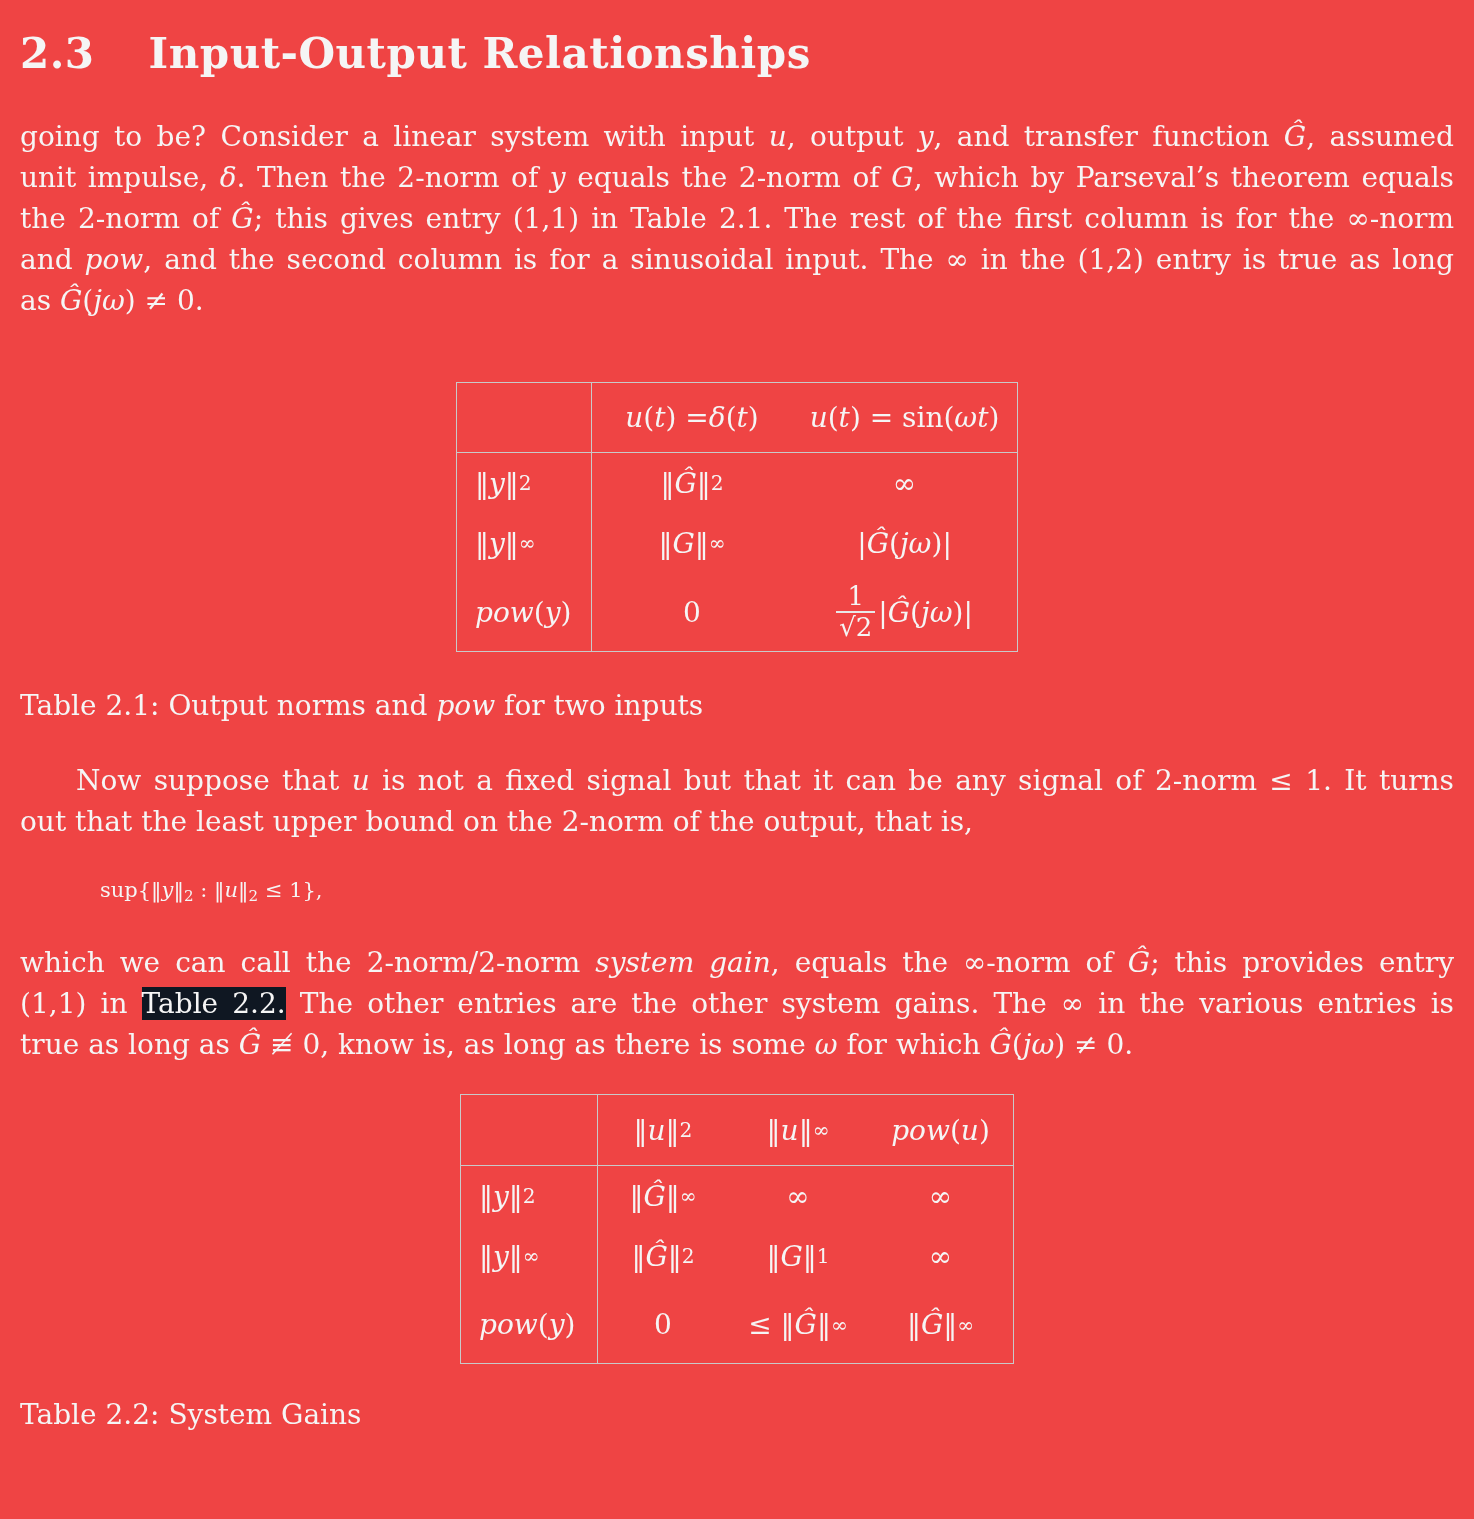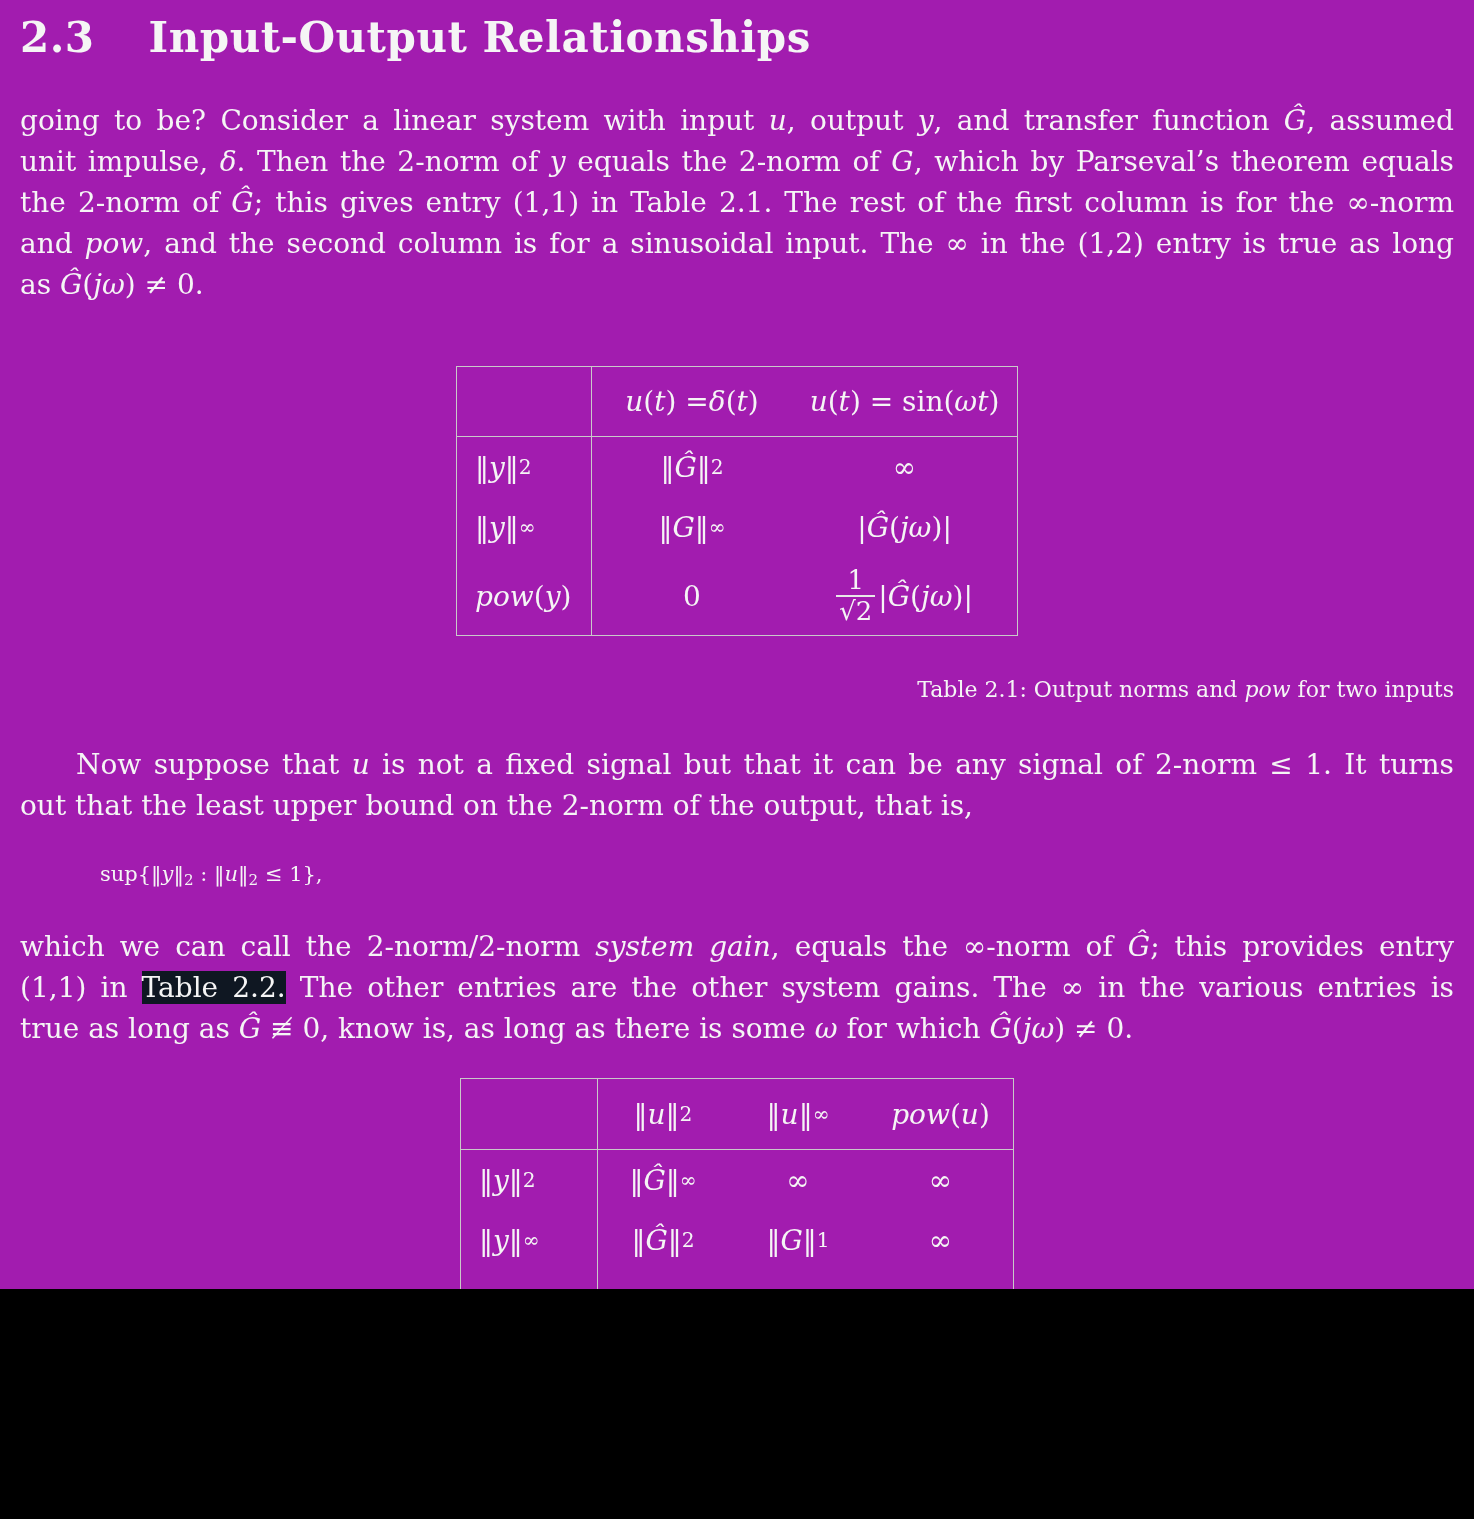--- a/index.html
+++ b/index.html
@@ -1,24 +1,24 @@
 <!DOCTYPE html>
 <html><head>
 <meta charset="utf-8">
 <style>
   html,body{margin:0;padding:0;background:#000;}
   .page{
     position:relative;
-    width:1474px;height:1289px;
-    background:#a21caf;
+    width:1474px;height:1519px;
+    background:#ef4444;
     color:#f5f5f5;
     font-family:"DejaVu Serif","Liberation Serif",serif;
     font-size:28px;
     box-sizing:border-box;
-    padding:14px 20px 0 20px;
+    padding:30px 20px 0 20px;
     overflow:hidden;
   }
   h1.heading{
     margin:0;
     font-size:42px;
     line-height:48px;
     font-weight:bold;
     letter-spacing:.5px;
   }
   h1.heading .secnum{margin-right:54px;}
@@ -55,23 +55,23 @@
     grid-template-rows:71px 60px 60px 77px;
     width:552px;
   }
   .cell{
     display:flex;align-items:center;justify-content:center;
     font-size:28px;
   }
   .cell.lbl{justify-content:flex-start;padding-left:18px;border-right:1.5px solid #c9c9c9;}
   .cell.hd{border-bottom:1.5px solid #c9c9c9;}
   .caption{
-    text-align:right;
+    text-align:left;
     line-height:41px;
-    font-size:22px;
+    font-size:28px;
   }
   .cap1{margin-top:33px;}
   .cap2{margin-top:30px;}
   .frac{
     display:inline-flex;
     flex-direction:column;
     align-items:center;
     vertical-align:middle;
     line-height:1.12;
     font-size:26px;

